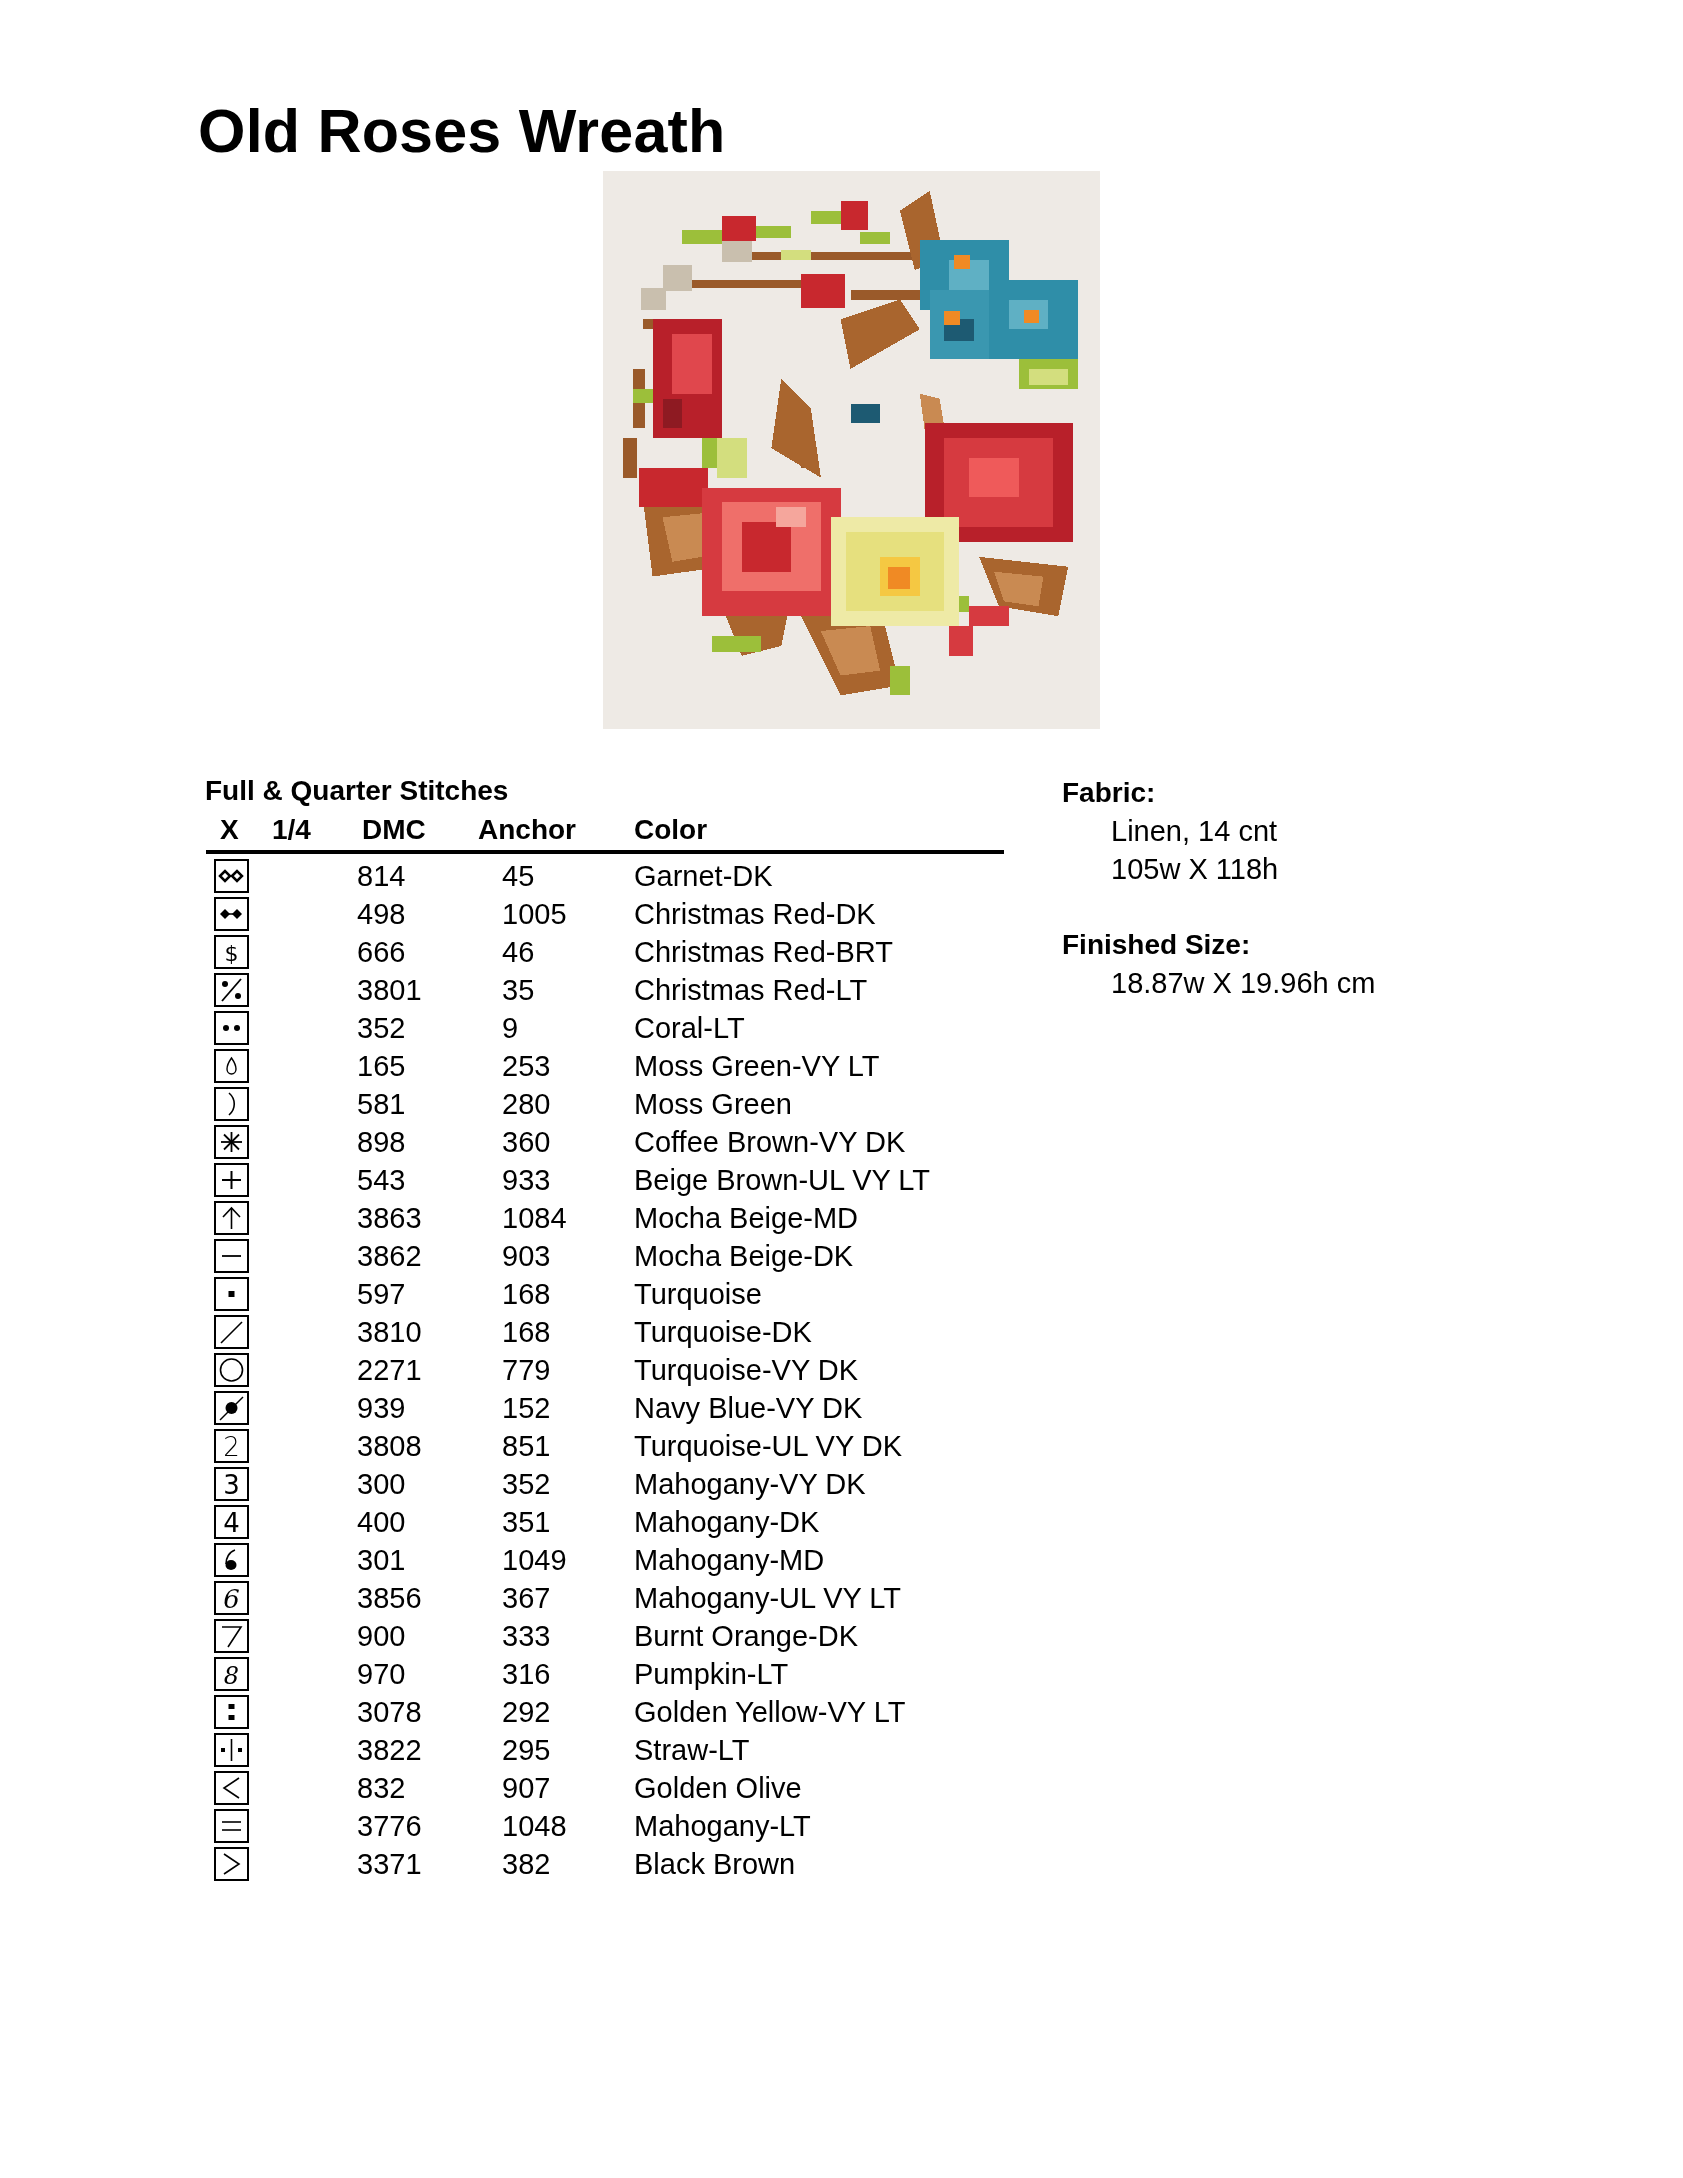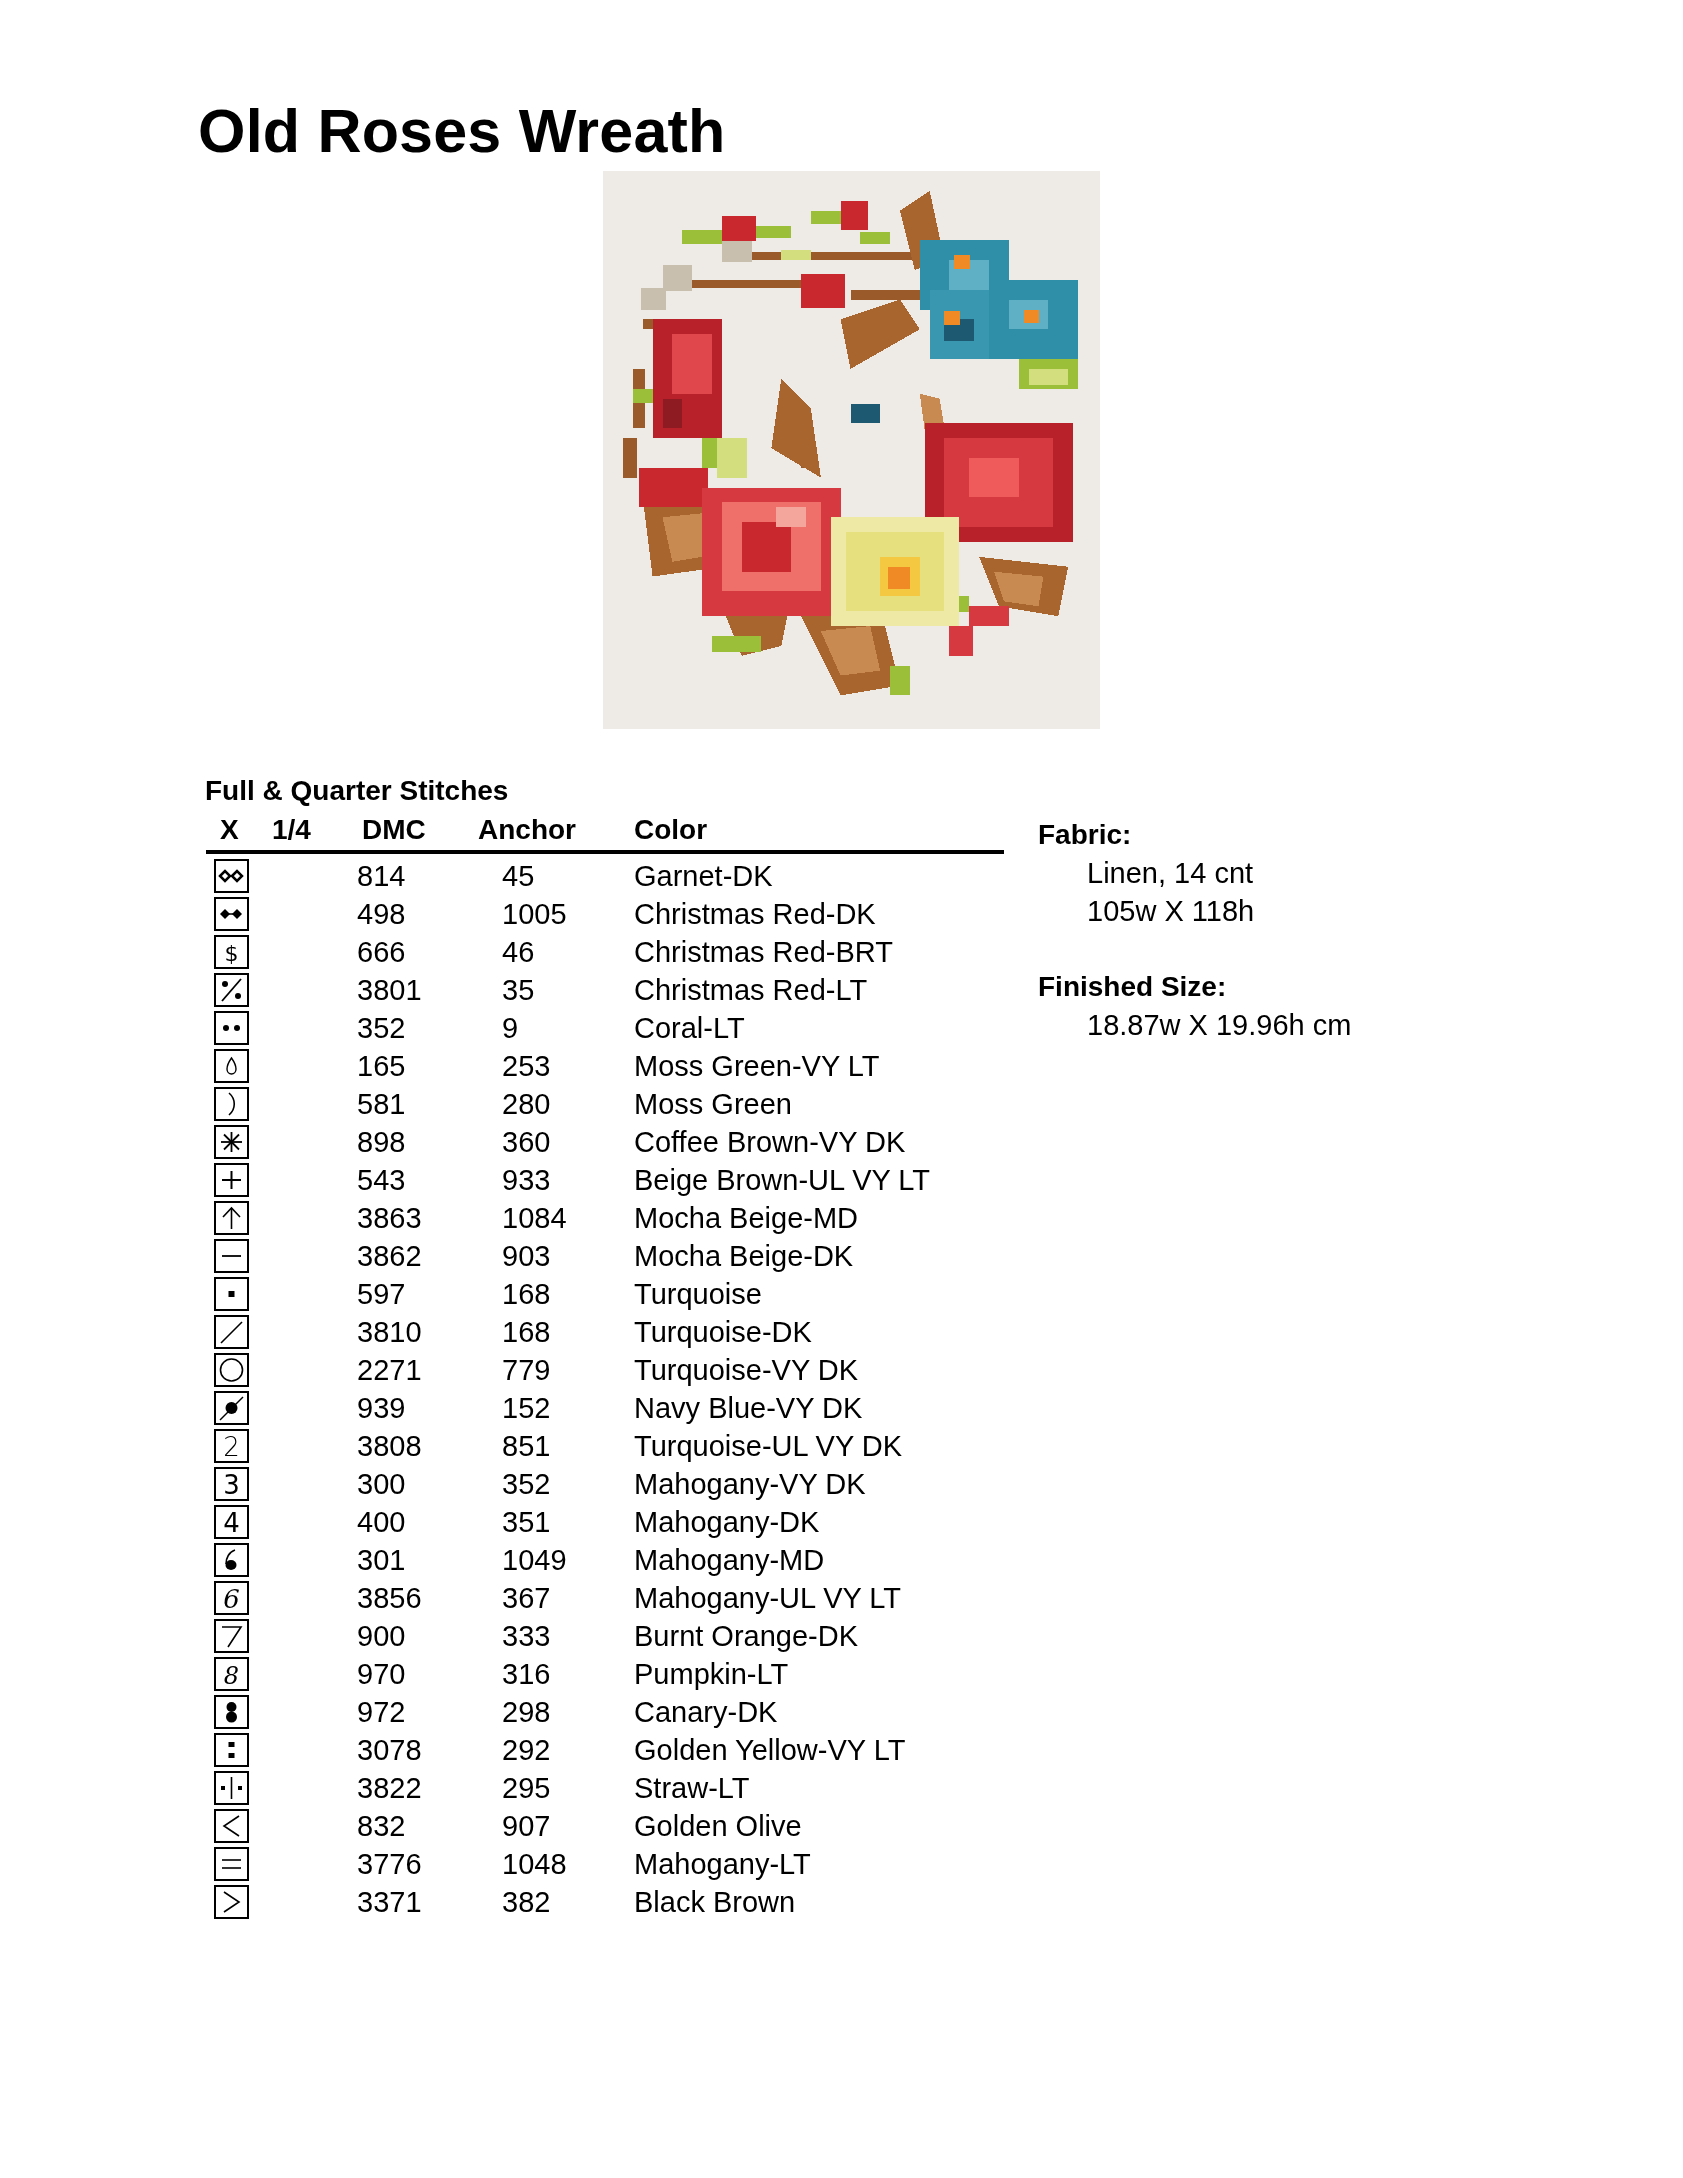--- a/index.html
+++ b/index.html
@@ -16,21 +16,21 @@
     .rows { left: 0; top: 857px; width: 1089px; }
     .row { position: relative; height: 38px; }
     .cell { position: absolute; top: 0; font-size: 29px; line-height: 38px; white-space: nowrap; }
     .sym { position: absolute; left: 214px; top: 2px; width: 31px; height: 30px; border: 2px solid #000; box-sizing: content-box; }
     .sym svg { display: block; width: 31px; height: 30px; }
     .c-dmc { left: 357px; }
     .c-anc { left: 502px; }
     .c-col { left: 634px; }
     .side-head { font-size: 28px; font-weight: bold; line-height: 38px; white-space: nowrap; }
     .side-val { font-size: 29px; line-height: 38px; white-space: nowrap; padding-left: 49px; }
-    .side { left: 1038px; top: 774px; width: 495px; margin-top: 42px; }
+    .side { left: 1062px; top: 774px; width: 495px; }
     .gap { height: 38px; }
   </style>
 </head>
 <body>
 
 <div class="abs title">Old Roses Wreath</div>
 
 <div class="abs preview" role="img" aria-label="Cross-stitch pattern preview of a floral wreath with red roses, blue flowers, a pale yellow flower and brown leaves">
   <svg width="497" height="558" viewBox="0 0 502 564" shape-rendering="crispEdges">
     <rect x="0" y="0" width="502" height="564" fill="#eeeae5"></rect>
@@ -389,31 +389,20 @@
           <text x="15.5" y="25" font-size="24" text-anchor="middle" font-family="DejaVu Serif, serif" font-style="italic" fill="#000">8</text>
         </svg>
       </span>
     <span class="cell c-dmc">970</span>
     <span class="cell c-anc">316</span>
     <span class="cell c-col">Pumpkin-LT</span>
   </div>
   <div class="row">
     <span class="sym">
         <svg viewBox="0 0 31 30">
-          <circle cx="15.5" cy="10" r="5" fill="#000"></circle>
-          <circle cx="15.5" cy="20" r="5.5" fill="#000"></circle>
-        </svg>
-      </span>
-    <span class="cell c-dmc">972</span>
-    <span class="cell c-anc">298</span>
-    <span class="cell c-col">Canary-DK</span>
-  </div>
-  <div class="row">
-    <span class="sym">
-        <svg viewBox="0 0 31 30">
           <rect x="12.5" y="7" width="6" height="5" fill="#000"></rect>
           <rect x="12.5" y="18" width="6" height="5" fill="#000"></rect>
         </svg>
       </span>
     <span class="cell c-dmc">3078</span>
     <span class="cell c-anc">292</span>
     <span class="cell c-col">Golden Yellow-VY LT</span>
   </div>
   <div class="row">
     <span class="sym">

